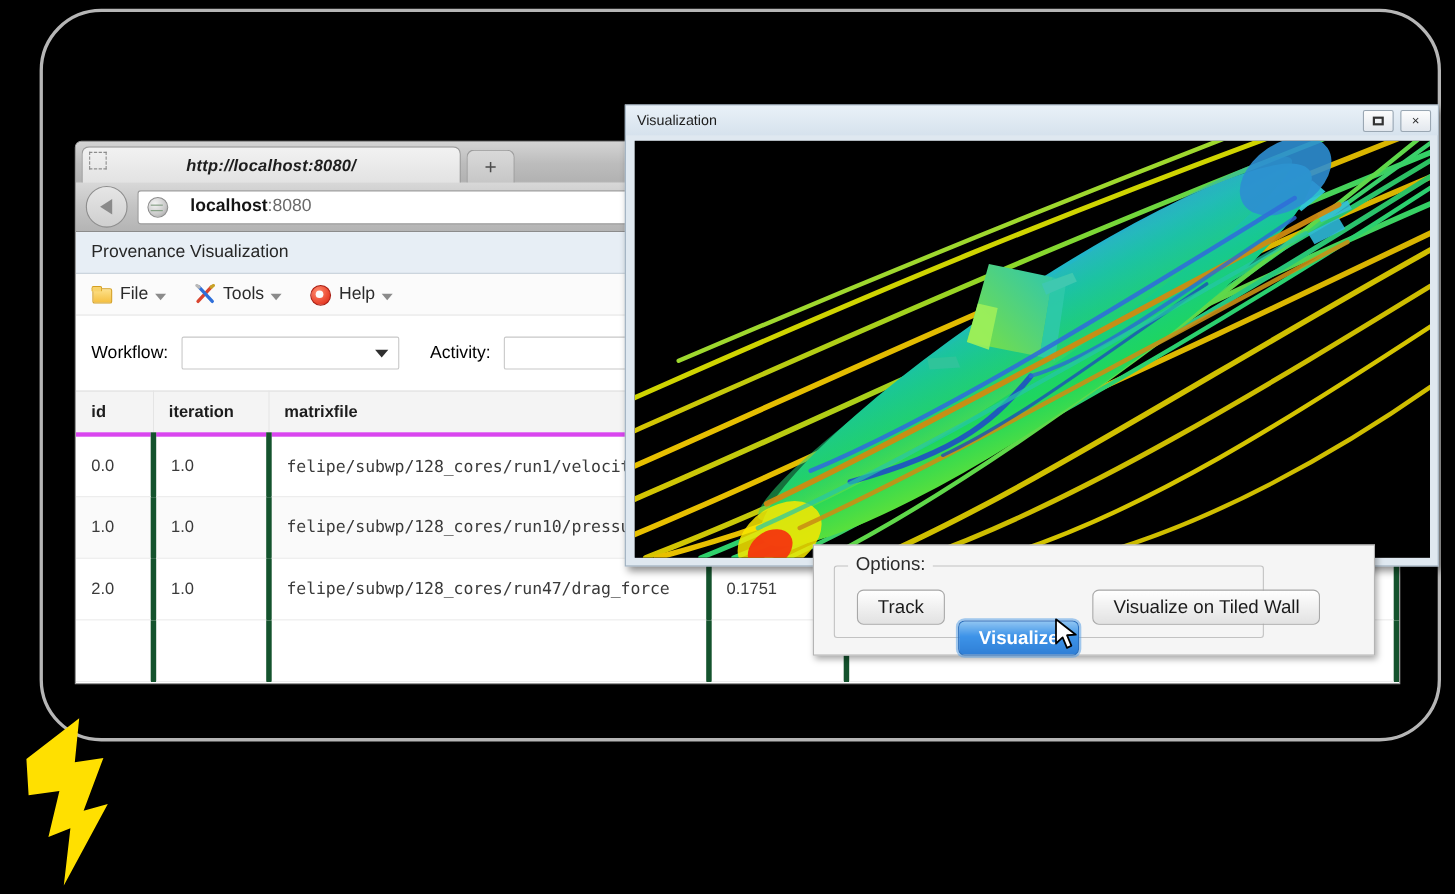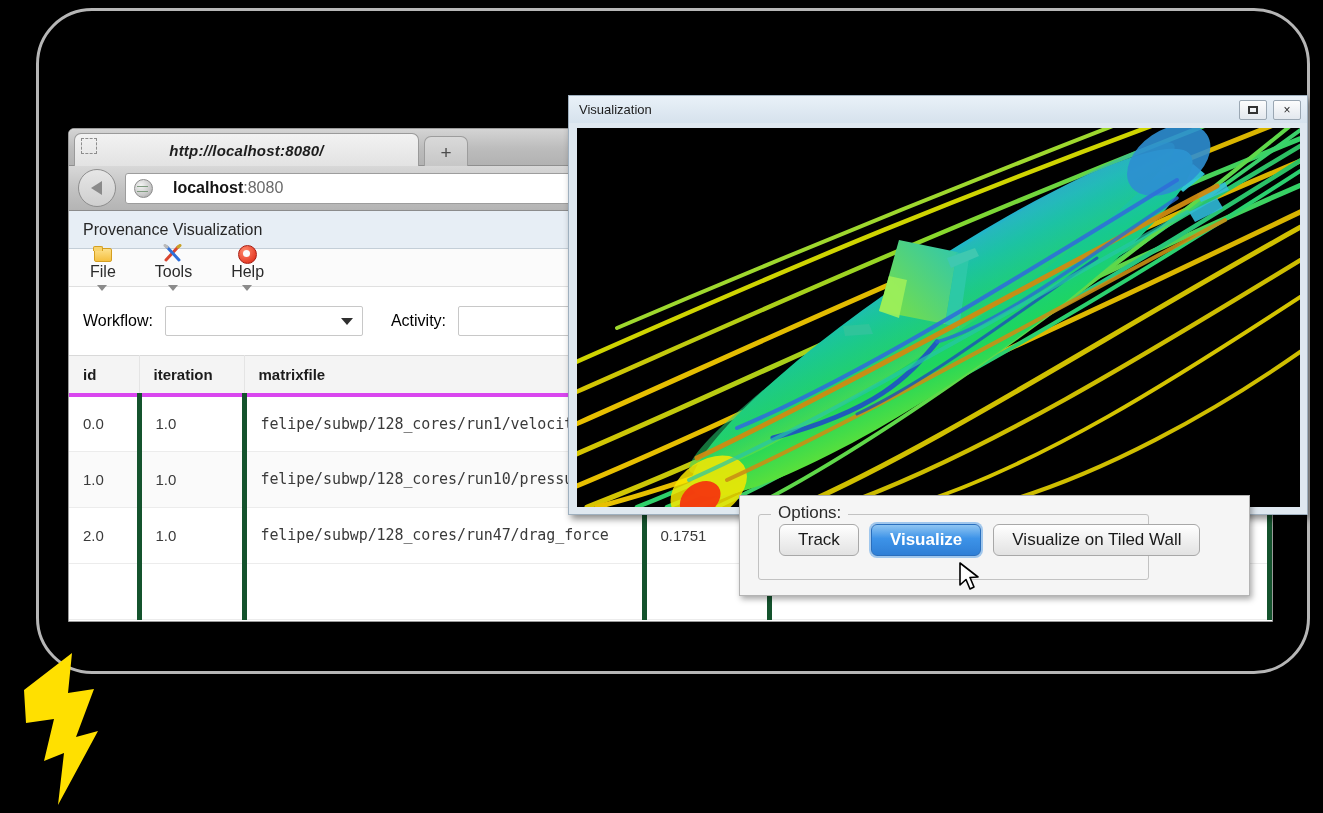--- a/index.html
+++ b/index.html
@@ -203,21 +203,20 @@
     align-items: center;
     padding-left: 14px;
     box-sizing: border-box;
   }
   .menuitem {
     display: flex;
     align-items: center;
     margin-right: 26px;
     font-size: 16px;
     color: #2b2b2b;
-    flex-direction: column;
   }
   .menuitem .mlabel { margin: 0 6px 0 7px; }
   .caret {
     width: 0; height: 0;
     border-left: 5px solid transparent;
     border-right: 5px solid transparent;
     border-top: 6px solid #8b8b8b;
     margin-top: 4px;
   }
   .mi-icon { width: 19px; height: 19px; position: relative; flex: 0 0 auto; }
@@ -404,21 +403,21 @@
   .options-legend {
     position: absolute;
     left: 12px; top: -12px;
     background: #f5f5f5;
     padding: 0 7px;
     font-size: 17px;
     color: #2b2b2b;
   }
   .options-buttons {
     position: absolute;
-    left: 20px; top: 9px;
+    left: 20px; top: 21px;
     display: flex;
     align-items: flex-start;
     gap: 12px;
   }
   .opt-btn {
     height: 32px;
     padding: 0 18px;
     border: 1px solid #a8a8a8;
     border-radius: 6px;
     background: linear-gradient(to bottom, #ffffff 0%, #f0f0f0 50%, #e2e2e2 100%);
@@ -427,20 +426,21 @@
     color: #1a1a1a;
     box-sizing: border-box;
     white-space: nowrap;
   }
   .opt-btn.primary {
     background: linear-gradient(to bottom, #8fc5f2 0%, #3d93e8 45%, #2f7fd6 100%);
     border: 1px solid #2a6fbd;
     color: #ffffff;
     font-weight: bold;
     box-shadow: 0 0 0 2px rgba(90,160,230,0.55);
+    margin-top: 28px;
   }
 
   
   #cursor {
     position: absolute;
     left: 959px;
     top: 562px;
     width: 22px;
     height: 30px;
     pointer-events: none;

